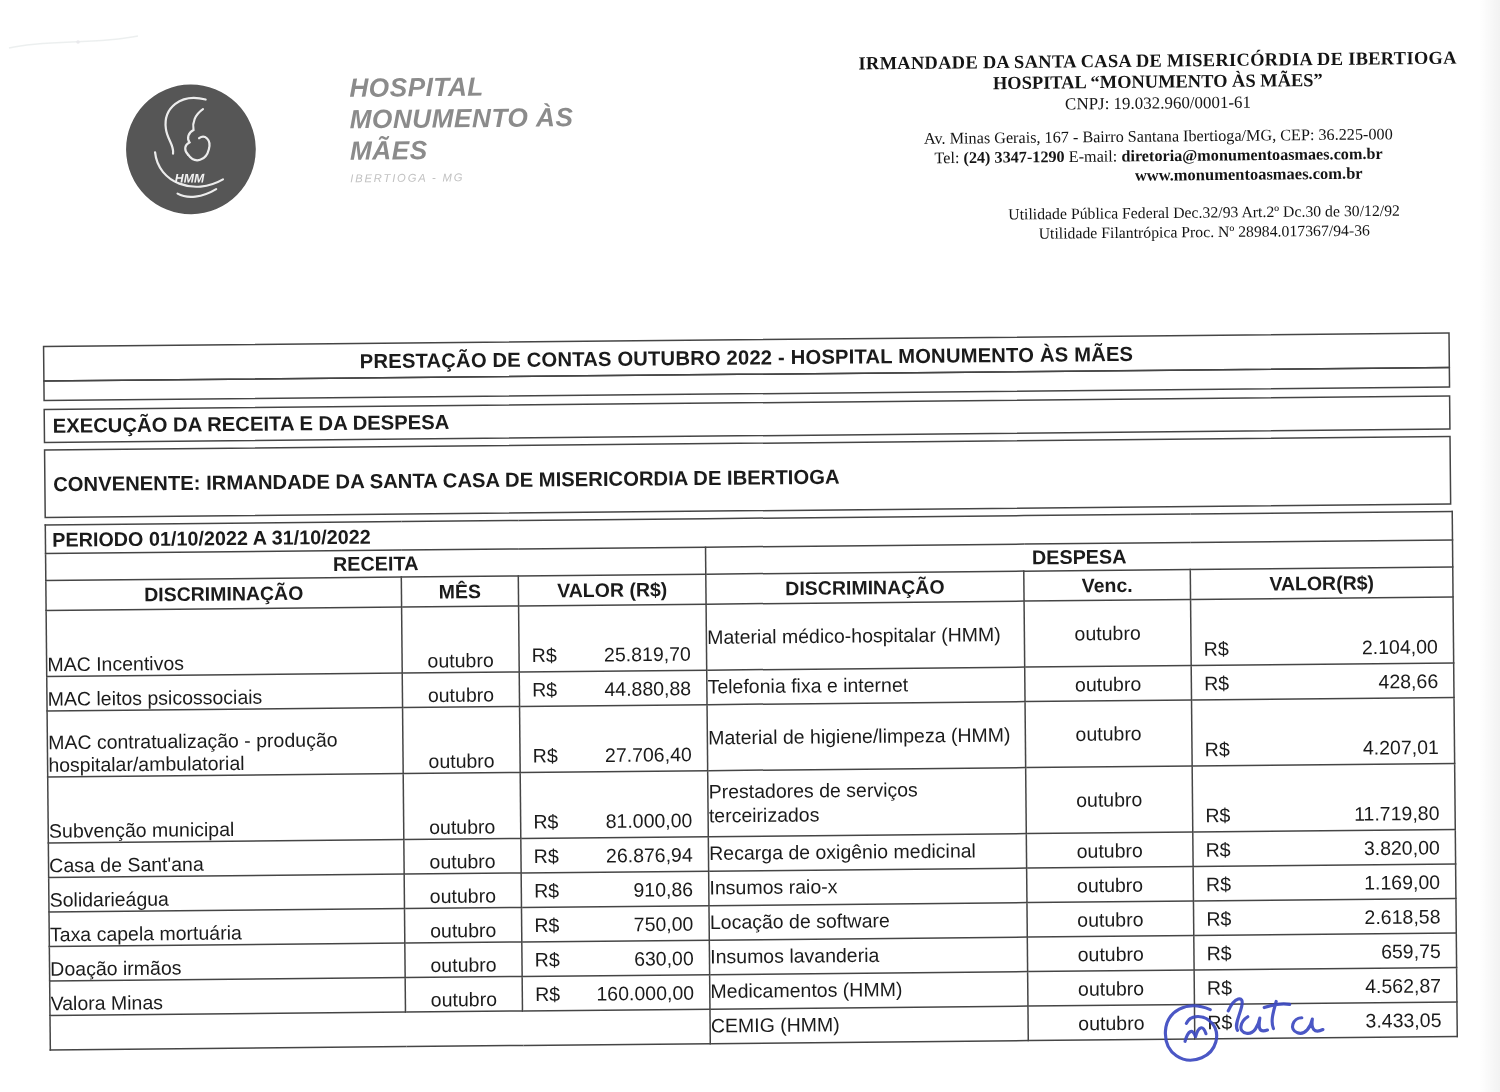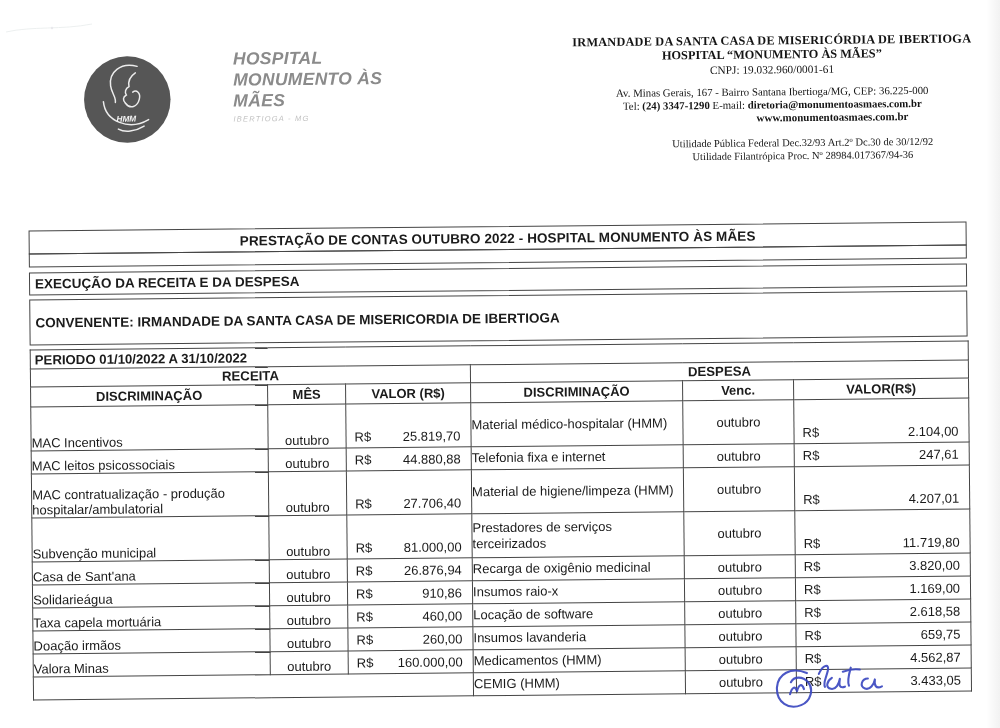--- a/index.html
+++ b/index.html
@@ -173,21 +173,21 @@
       <div class="valwrap">
         <span>R$</span>
         <span>44.880,88</span>
       </div>
     </td>
     <td class="c-disc-r">Telefonia fixa e internet</td>
     <td class="c-venc">outubro</td>
     <td class="c-val">
       <div class="valwrap">
         <span>R$</span>
-        <span>247,61</span>
+        <span>428,66</span>
       </div>
     </td>
   </tr>
             <tr class="r-data tall">
     <td class="c-disc">MAC contratualização - produção hospitalar/ambulatorial</td>
     <td class="c-mes">outubro</td>
     <td class="c-val">
       <div class="valwrap">
         <span>R$</span>
         <span>27.706,40</span>
@@ -255,39 +255,39 @@
         <span>1.169,00</span>
       </div>
     </td>
   </tr>
             <tr class="r-data">
     <td class="c-disc">Taxa capela mortuária</td>
     <td class="c-mes">outubro</td>
     <td class="c-val">
       <div class="valwrap">
         <span>R$</span>
-        <span>460,00</span>
+        <span>750,00</span>
       </div>
     </td>
     <td class="c-disc-r">Locação de software</td>
     <td class="c-venc">outubro</td>
     <td class="c-val">
       <div class="valwrap">
         <span>R$</span>
         <span>2.618,58</span>
       </div>
     </td>
   </tr>
             <tr class="r-data">
     <td class="c-disc">Doação irmãos</td>
     <td class="c-mes">outubro</td>
     <td class="c-val">
       <div class="valwrap">
         <span>R$</span>
-        <span>260,00</span>
+        <span>630,00</span>
       </div>
     </td>
     <td class="c-disc-r">Insumos lavanderia</td>
     <td class="c-venc">outubro</td>
     <td class="c-val">
       <div class="valwrap">
         <span>R$</span>
         <span>659,75</span>
       </div>
     </td>

